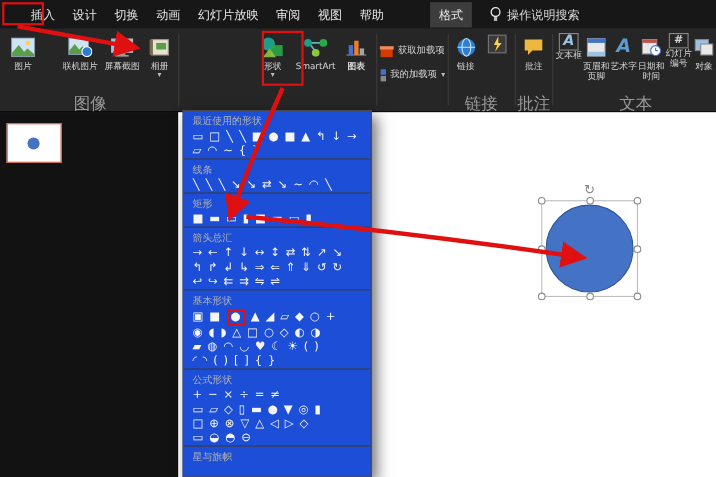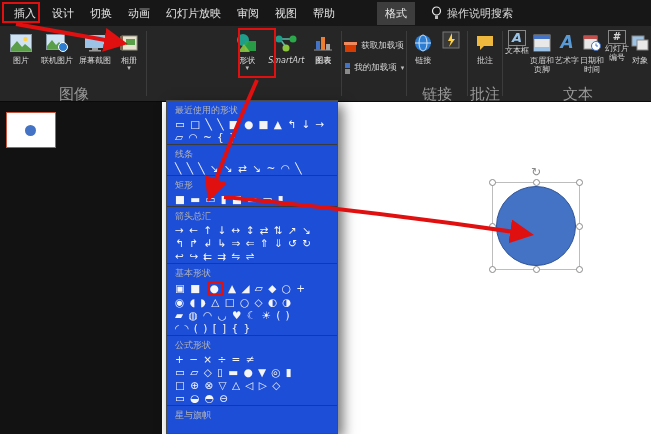--- a/index.html
+++ b/index.html
@@ -2,21 +2,21 @@
 <html><head>
 <meta charset="utf-8">
 <style>
   * { box-sizing: border-box; margin: 0; padding: 0; }
   html,body { width:651px; height:434px; }
   body { font-family:"DejaVu Sans","Liberation Sans",sans-serif; background:#1e1e1e; }
   .stage { position:relative; width:651px; height:434px; overflow:hidden; background:#262626; }
 
   
   .titlebar { position:absolute; top:0; left:0; width:651px; height:26px; background:#171717;
-              display:flex; align-items:center; padding-left:6px; }
+              display:flex; align-items:center; padding-left:20px; }
   .tab { color:#e6e6e6; font-size:11px; padding:4px 8px; white-space:nowrap; cursor:default; }
   .tab-context { background:#3d3d3d; margin-left:34px; }
   .tellme { display:flex; align-items:center; gap:5px; margin-left:16px; color:#dcdcdc; font-size:11px; }
 
   
   .ribbon { position:absolute; top:26px; left:0; width:651px; height:76px; background:#262626;
             border-bottom:1px solid #0a0a0a; display:flex; align-items:stretch; }
   .rgroup { display:flex; flex-direction:column; justify-content:space-between; padding-top:2px; }
   .rgroup-buttons { display:flex; align-items:flex-start; }
   .rgroup-label { text-align:center; color:#9a9a9a; font-size:15px; height:13px; line-height:12px; }
@@ -94,21 +94,21 @@
         <div class="rbtn" style="width:34px;">
           <span class="ricon">
             <svg width="22" height="18">
                 <rect x="0.5" y="0.5" width="21" height="17" fill="#cfe3f5" stroke="#8899aa"></rect>
                 <circle cx="15.5" cy="5" r="2.2" fill="#ffd24a"></circle>
                 <path d="M1 14 L7 7 L12 13 L15 10 L21 15 V17 H1 Z" fill="#5a9e49"></path>
               </svg>
           </span>
           <span>图片</span>
         </div>
-        <div class="rbtn" style="width:38px;">
+        <div class="rbtn" style="width:38px;margin-left:16px;">
           <span class="ricon">
             <svg width="22" height="18">
                 <rect x="0.5" y="0.5" width="18" height="15" fill="#cfe3f5" stroke="#8899aa"></rect>
                 <path d="M1 12 L6 6 L10 11 L13 8 L18 13 V15 H1 Z" fill="#5a9e49"></path>
                 <circle cx="17" cy="13" r="4.5" fill="#2d7dd2" stroke="#fff"></circle>
               </svg>
           </span>
           <span>联机图片</span>
         </div>
         <div class="rbtn" style="width:38px;">
@@ -145,21 +145,21 @@
           <span class="ricon">
             <svg width="24" height="22">
                 <circle cx="8" cy="8" r="6" fill="#1f9d8b"></circle>
                 <rect x="10" y="9" width="11" height="10" fill="#2aa84a" opacity="0.9"></rect>
                 <path d="M3 20 L9 12 L15 20 Z" fill="#8cc63f" opacity="0.9"></path>
               </svg>
           </span>
           <span>形状</span>
           <span class="caret">▾</span>
         </div>
-        <div class="rbtn" style="width:42px;font-style:italic;">
+        <div class="rbtn" style="width:42px;">
           <span class="ricon">
             <svg width="24" height="20">
                 <line x1="6" y1="6" x2="18" y2="6" stroke="#5fb8a8" stroke-width="1.5"></line>
                 <line x1="6" y1="6" x2="12" y2="14" stroke="#5fb8a8" stroke-width="1.5"></line>
                 <circle cx="5" cy="6" r="3.5" fill="#1f9d8b"></circle>
                 <circle cx="19" cy="6" r="3.5" fill="#2aa84a"></circle>
                 <circle cx="12" cy="15" r="3.5" fill="#8cc63f"></circle>
               </svg>
           </span>
           <span>SmartArt</span>

